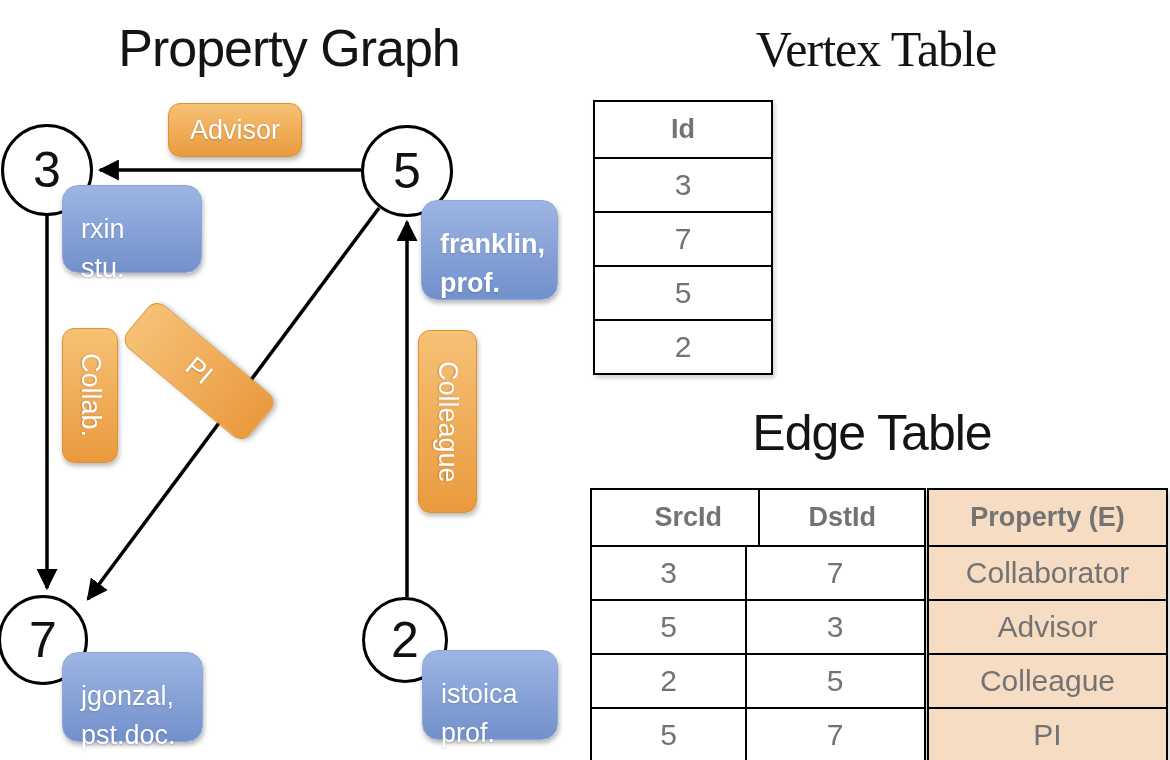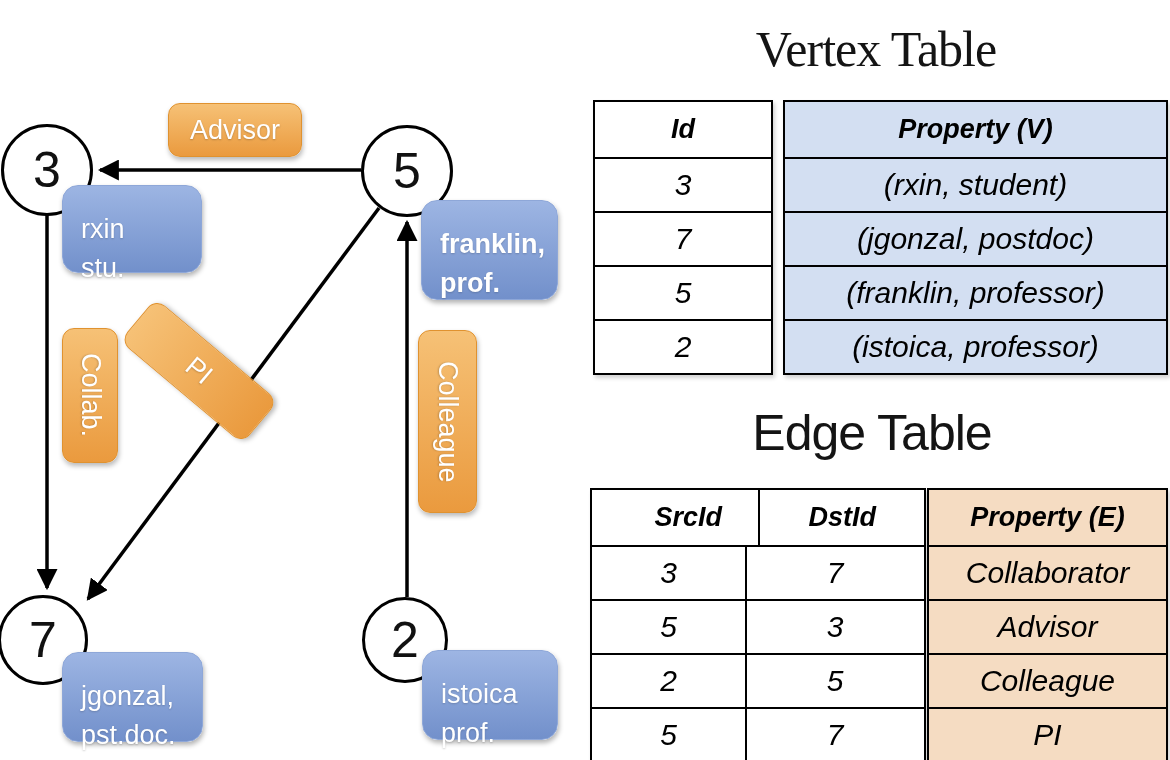--- a/index.html
+++ b/index.html
@@ -43,33 +43,34 @@
   
   #edges{position:absolute;left:0;top:0;z-index:1;}
   #edges line{stroke:#000;stroke-width:3.5px;}
   
   .subtable{
     position:absolute;box-sizing:border-box;border:2.5px solid #000;background:#fff;
     box-shadow:2px 3px 4px rgba(0,0,0,0.18);
   }
   .trow{
     box-sizing:border-box;height:54px;display:flex;align-items:center;justify-content:center;
-    border-top:2px solid #000;font-size:30px;color:#000000;font-style:italic;
+    border-top:2px solid #000;font-size:30px;color:#737373;
   }
   .trow.head{height:55px;border-top:none;font-size:27px;font-weight:bold;}
   .cell{height:100%;display:flex;align-items:center;justify-content:center;box-sizing:border-box;}
   .cell.dst{border-left:2px solid #000;}
   .bluecol .trow{background:#d3dff2;}
   .tancol .trow{background:#f5dcc2;text-align:center;}
 </style>
 </head>
 <body>
 
 <div id="stage">
 
+  <div class="title" style="left:89px;top:18px;width:400px;font-size:52px;">Property Graph</div>
   <div class="title" style="left:676px;top:20px;width:400px;font-family:Liberation Serif, serif;">Vertex Table</div>
   <div class="title" style="left:672px;top:404px;width:400px;">Edge Table</div>
 
   <svg id="edges" width="580" height="760">
     <defs>
       <marker id="arrow" viewBox="0 0 10 10" refX="9" refY="5" markerWidth="6" markerHeight="6" orient="auto">
         <path d="M0,0 L10,5 L0,10 z" fill="#000"></path>
       </marker>
     </defs>
     <line x1="361" y1="170" x2="100" y2="170" marker-end="url(#arrow)"></line>
@@ -113,27 +114,20 @@
   <div class="olabel vert" style="left:171px;top:291px;width:56px;height:160px;transform:rotate(-50deg);">PI</div>
   <div class="olabel vert" style="left:418px;top:330px;width:59px;height:183px;">Colleague</div>
 
   <div class="subtable" style="left:593px;top:100px;width:180px;">
     <div class="trow head">Id</div>
     <div class="trow">3</div>
     <div class="trow">7</div>
     <div class="trow">5</div>
     <div class="trow">2</div>
   </div>
-  <div class="subtable bluecol" style="left:783px;top:100px;width:385px;">
-    <div class="trow head">Property (V)</div>
-    <div class="trow">(rxin, student)</div>
-    <div class="trow">(jgonzal, postdoc)</div>
-    <div class="trow">(franklin, professor)</div>
-    <div class="trow">(istoica, professor)</div>
-  </div>
 
   <div class="subtable" style="left:590px;top:488px;width:336px;">
     <div class="trow head">
       <div class="cell" style="width:152px;margin-left:26px;">SrcId</div>
       <div class="cell dst" style="width:179px;">DstId</div>
     </div>
     <div class="trow">
       <div class="cell" style="width:152px;">3</div>
       <div class="cell dst" style="width:179px;">7</div>
     </div>

